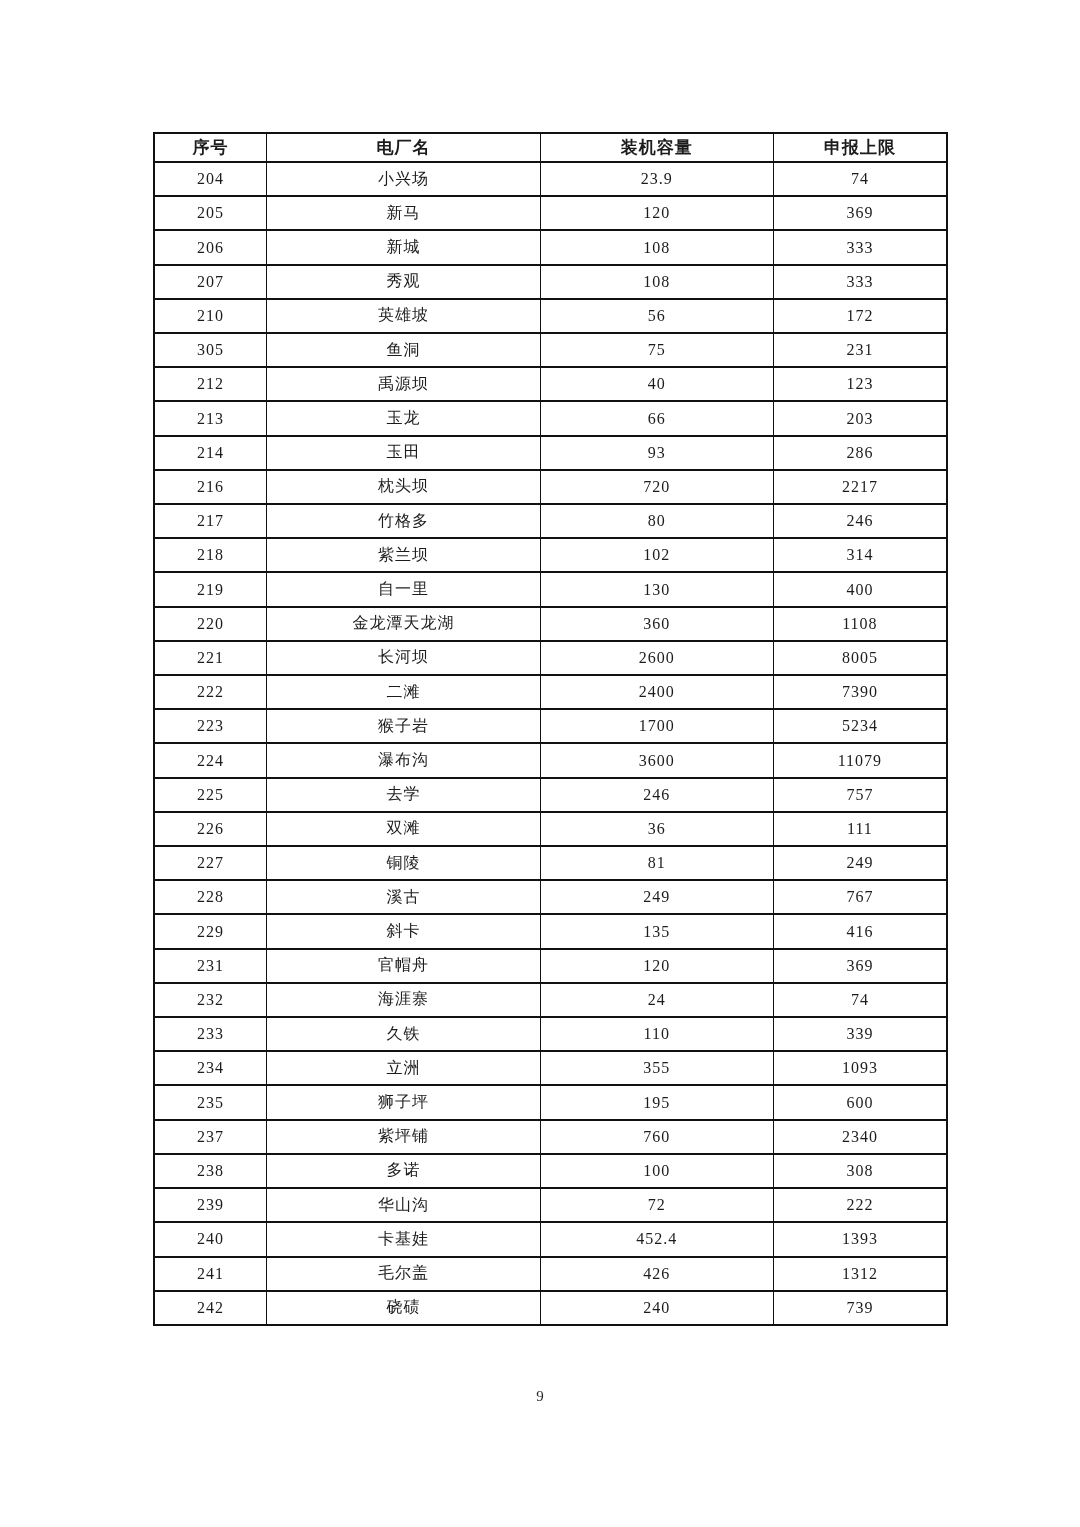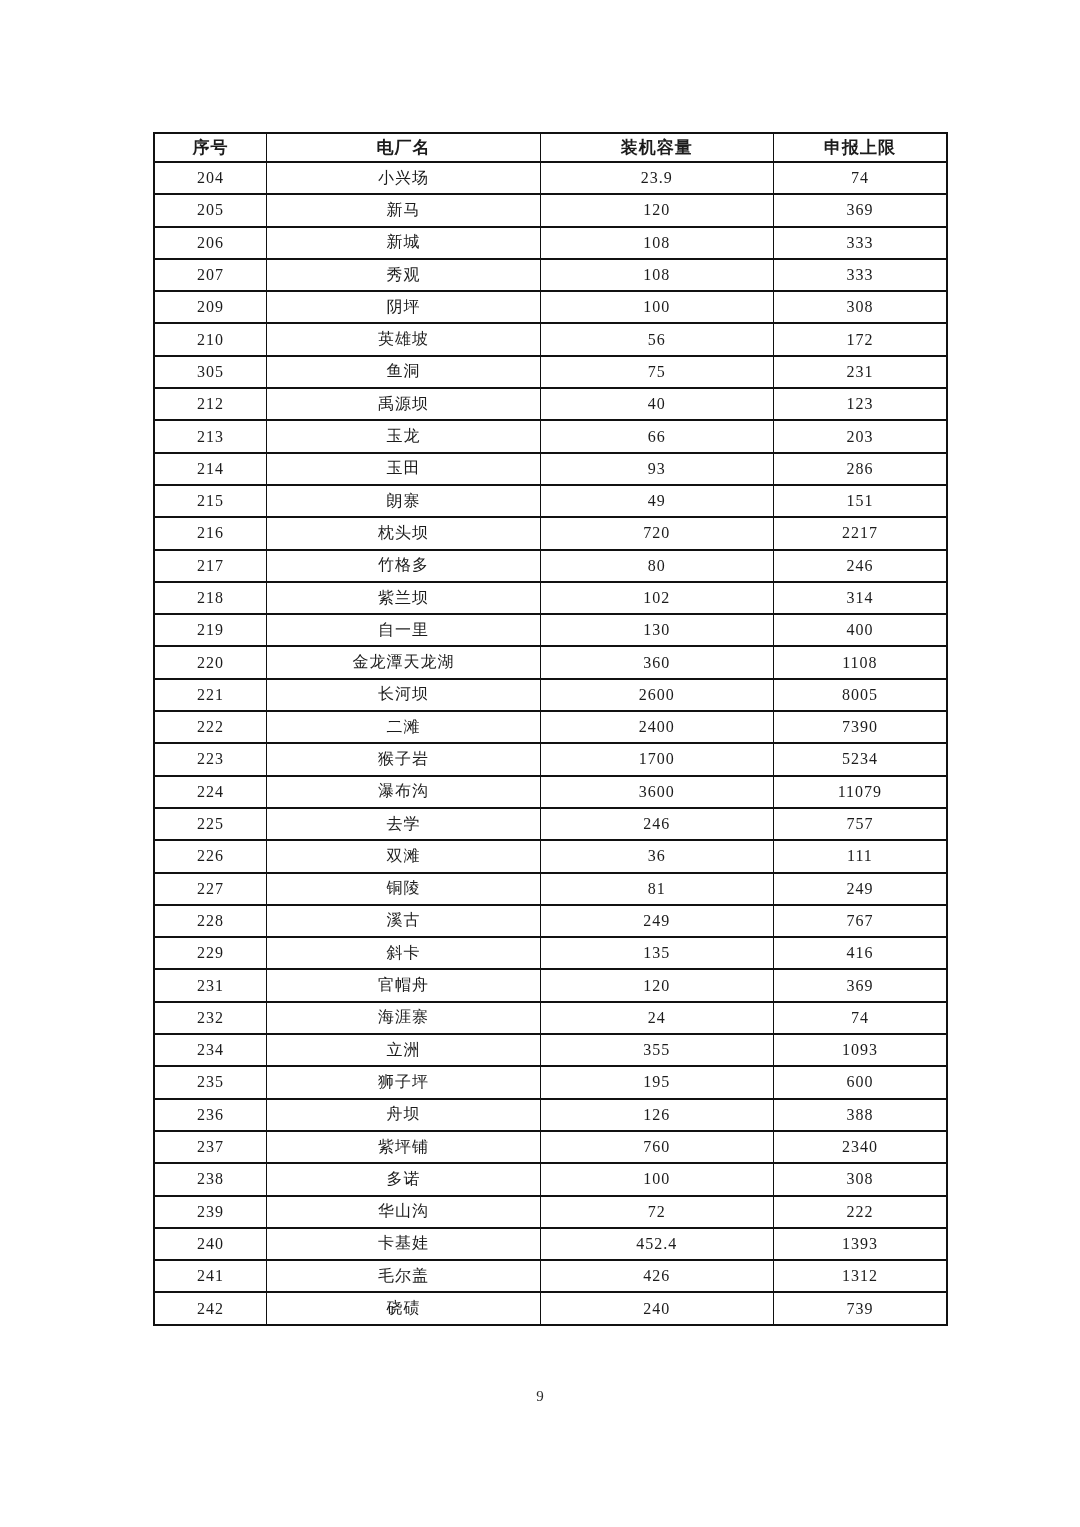--- a/index.html
+++ b/index.html
@@ -102,26 +102,20 @@
           <td>108</td>
           <td>333</td>
         </tr>
         <tr>
           <td>207</td>
           <td>秀观</td>
           <td>108</td>
           <td>333</td>
         </tr>
         <tr>
-          <td>209</td>
-          <td>阴坪</td>
-          <td>100</td>
-          <td>308</td>
-        </tr>
-        <tr>
           <td>210</td>
           <td>英雄坡</td>
           <td>56</td>
           <td>172</td>
         </tr>
         <tr>
           <td>305</td>
           <td>鱼洞</td>
           <td>75</td>
           <td>231</td>
@@ -138,26 +132,20 @@
           <td>66</td>
           <td>203</td>
         </tr>
         <tr>
           <td>214</td>
           <td>玉田</td>
           <td>93</td>
           <td>286</td>
         </tr>
         <tr>
-          <td>215</td>
-          <td>朗寨</td>
-          <td>49</td>
-          <td>151</td>
-        </tr>
-        <tr>
           <td>216</td>
           <td>枕头坝</td>
           <td>720</td>
           <td>2217</td>
         </tr>
         <tr>
           <td>217</td>
           <td>竹格多</td>
           <td>80</td>
           <td>246</td>
@@ -240,38 +228,38 @@
           <td>120</td>
           <td>369</td>
         </tr>
         <tr>
           <td>232</td>
           <td>海涯寨</td>
           <td>24</td>
           <td>74</td>
         </tr>
         <tr>
+          <td>233</td>
+          <td>久铁</td>
+          <td>110</td>
+          <td>339</td>
+        </tr>
+        <tr>
           <td>234</td>
           <td>立洲</td>
           <td>355</td>
           <td>1093</td>
         </tr>
         <tr>
           <td>235</td>
           <td>狮子坪</td>
           <td>195</td>
           <td>600</td>
         </tr>
         <tr>
-          <td>236</td>
-          <td>舟坝</td>
-          <td>126</td>
-          <td>388</td>
-        </tr>
-        <tr>
           <td>237</td>
           <td>紫坪铺</td>
           <td>760</td>
           <td>2340</td>
         </tr>
         <tr>
           <td>238</td>
           <td>多诺</td>
           <td>100</td>
           <td>308</td>

